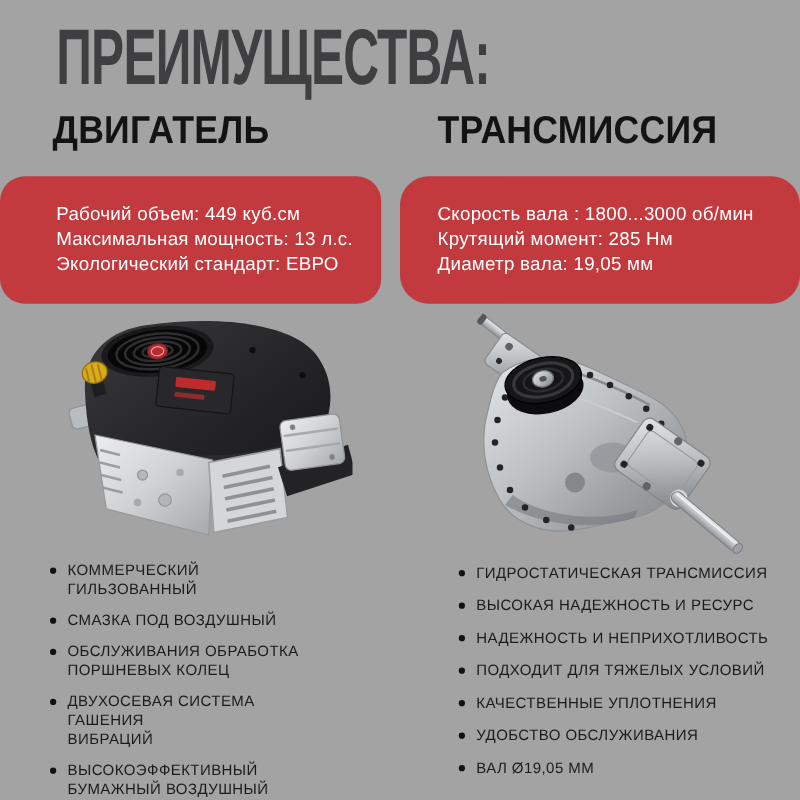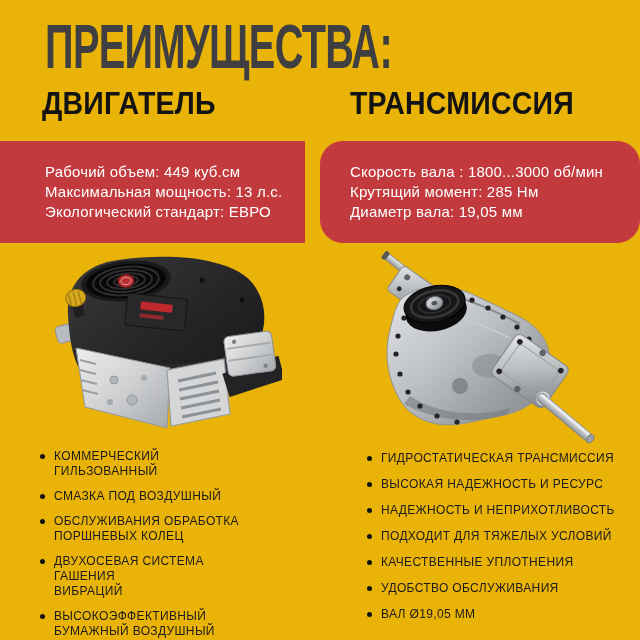--- a/index.html
+++ b/index.html
@@ -1,17 +1,17 @@
 <!DOCTYPE html>
 <html><head>
 <meta charset="utf-8">
 <style>
   html,body{margin:0;padding:0;background:#ffffff;}
   .canvas{
-    position:relative;width:640px;height:640px;background:#eab308;overflow:hidden;
+    position:relative;width:640px;height:640px;background:#a3a3a3;overflow:hidden;
     font-family:"Liberation Sans",sans-serif;
   }
   .title{
     position:absolute;left:45px;top:15px;margin:0;
     font-size:63px;line-height:62px;font-weight:bold;color:#3f3f41;
     letter-spacing:-1px;white-space:nowrap;
     transform:scale(0.63,1);transform-origin:0 50%;
   }
   .col-header{
     position:absolute;top:86px;margin:0;
@@ -19,21 +19,21 @@
     white-space:nowrap;transform:scale(0.92,1);transform-origin:0 50%;
     letter-spacing:0.2px;
   }
   .col-header.left{left:42px;}
   .col-header.right{left:350px;}
   .banner{
     position:absolute;top:141px;height:102px;background:#c23a3e;color:#ffffff;
     display:flex;flex-direction:column;justify-content:center;
     font-size:15px;line-height:20px;letter-spacing:0.2px;box-sizing:border-box;
   }
-  .banner.left{left:0;width:305px;padding-left:45px;}
+  .banner.left{left:0;width:305px;padding-left:45px;border-radius:20px;}
   .banner.right{left:320px;width:320px;padding-left:30px;border-radius:23px;}
   .img-wrap{position:absolute;}
   .img-engine{left:52px;top:250px;width:230px;height:182px;}
   .img-trans{left:340px;top:246px;width:300px;height:200px;}
   .points{
     position:absolute;margin:0;padding:0;list-style:none;
     font-size:12px;line-height:15px;letter-spacing:0.35px;color:#1b1b1b;
     display:flex;flex-direction:column;
   }
   .points li{position:relative;padding-left:16px;}

